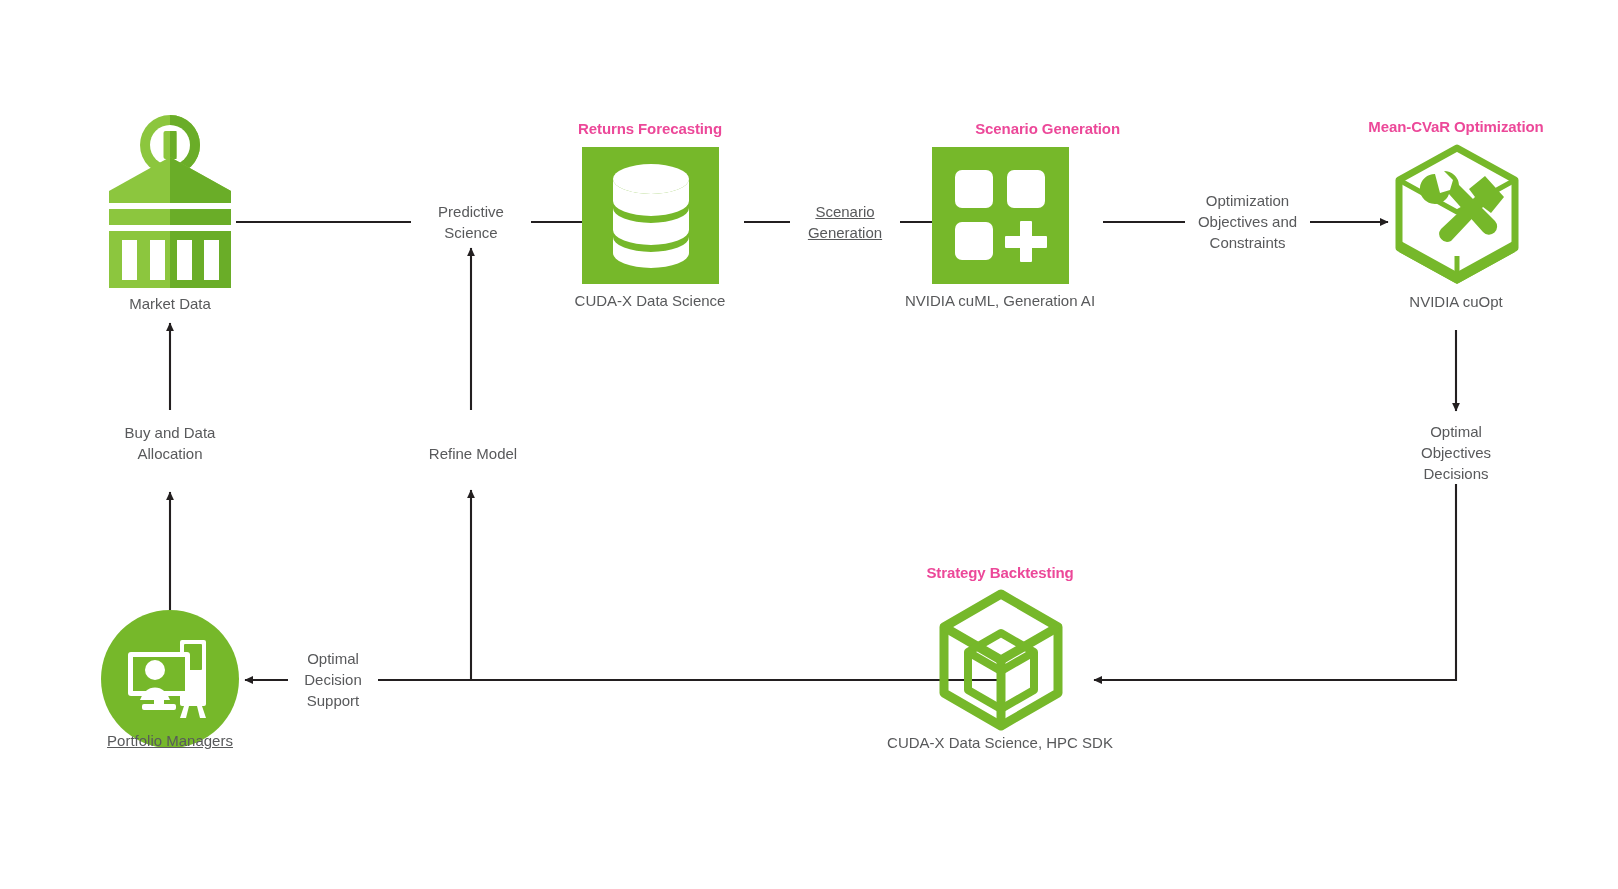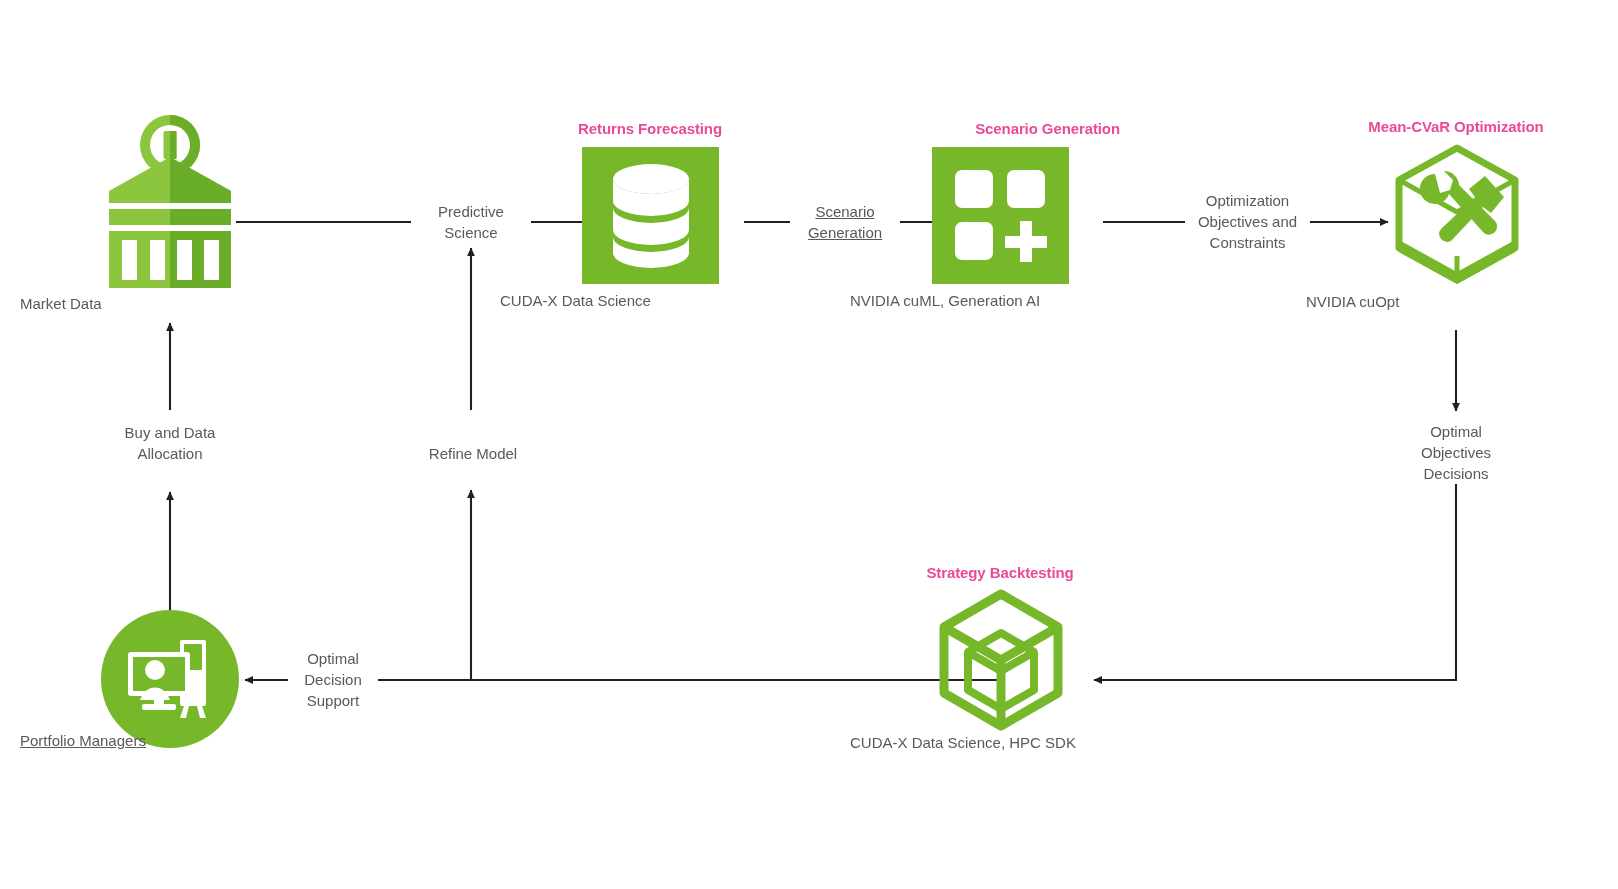--- a/index.html
+++ b/index.html
@@ -21,20 +21,21 @@
     color:#ec4899;
     letter-spacing:-.1px;
     white-space:nowrap;
     left:0;
   }
   .node-caption{
     position:absolute;
     width:300px;
     left:50%;
     transform:translateX(-50%);
+    text-align:center;
     font-size:15px;
     color:#58595b;
     white-space:nowrap;
   }
   .edge-label{
     position:absolute;
     text-align:center;
     font-size:15px;
     line-height:21px;
     color:#58595b;

